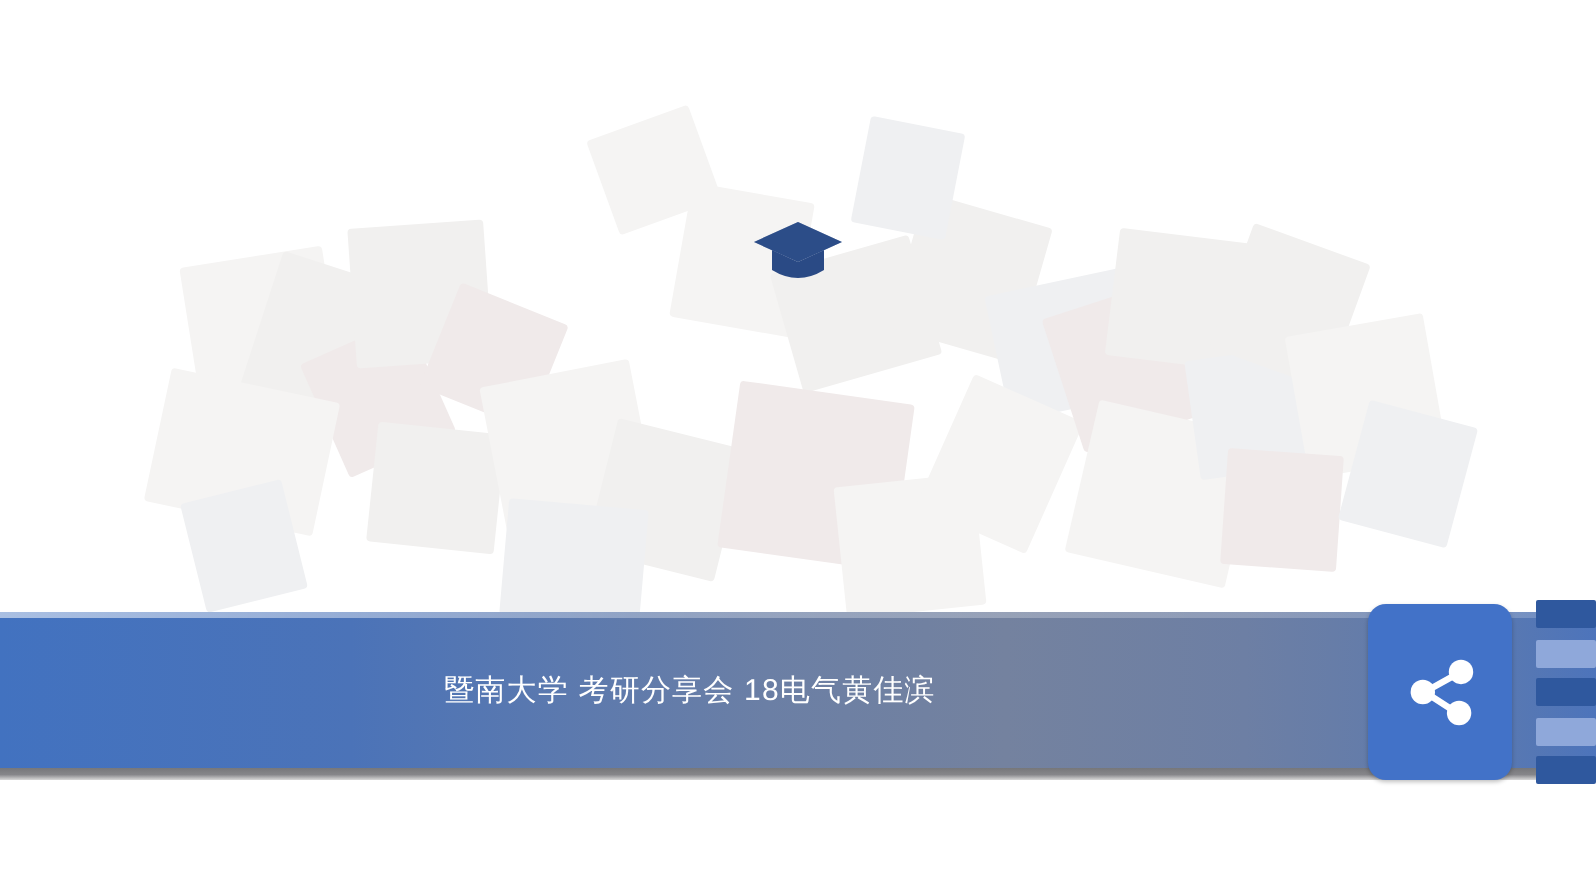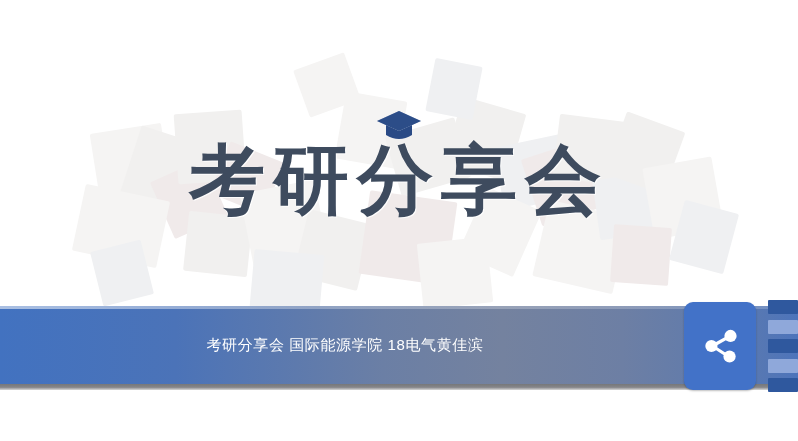--- a/index.html
+++ b/index.html
@@ -188,26 +188,25 @@
   </div>
 
   <div class="cap-icon">
     <svg viewBox="0 0 46 34" width="46" height="34" aria-hidden="true">
       <polygon points="23,1 45,11 23,21 1,11" fill="#2a4a85"></polygon>
       <path d="M10,15 L23,21 L36,15 L36,25 Q23,33 10,25 Z" fill="#2a4a85"></path>
       <polygon points="23,1 45,11 23,21 1,11" fill="#32538f" opacity="0.35"></polygon>
     </svg>
   </div>
 
-  <div class="slide-title">考研分享会</div>
 
   <div class="band"></div>
   <div class="band-highlight"></div>
 
-  <div class="band-subtitle">考研分享会 国际能源学院  18电气黄佳滨</div>
+  <div class="band-subtitle">暨南大学 考研分享会  18电气黄佳滨</div>
 
   <div class="band-shadow"></div>
 
   <div class="share-btn">
     <svg viewBox="0 0 44 44" width="42" height="42" aria-hidden="true">
       <line x1="14" y1="22" x2="32" y2="12" stroke="#ffffff" stroke-width="3.4" stroke-linecap="round"></line>
       <line x1="14" y1="22" x2="31" y2="33" stroke="#ffffff" stroke-width="3.4" stroke-linecap="round"></line>
       <circle cx="13" cy="22" r="6.4" fill="#ffffff"></circle>
       <circle cx="33" cy="11.5" r="6.4" fill="#ffffff"></circle>
       <circle cx="32" cy="33" r="6.4" fill="#ffffff"></circle>

